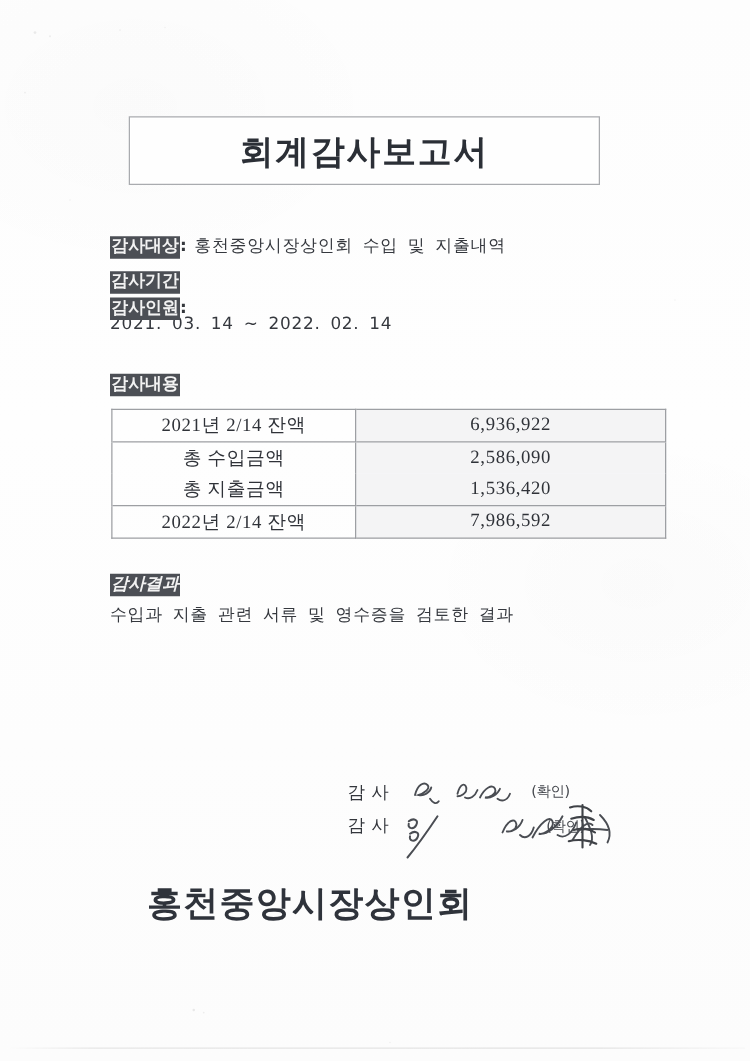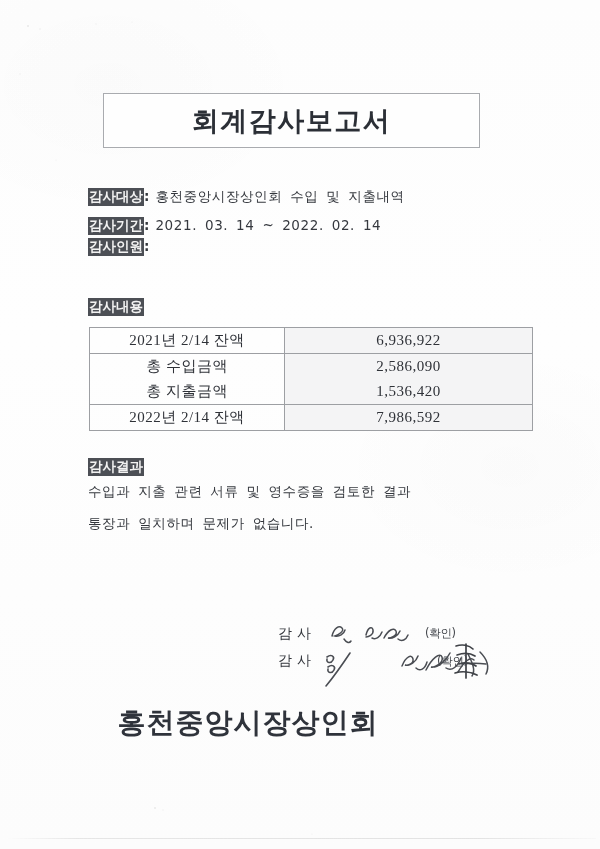--- a/index.html
+++ b/index.html
@@ -217,21 +217,21 @@
   <div id="title-box">
     <div id="title-text">회계감사보고서</div>
   </div>
 
   <div class="meta-row" style="top:188px;">
     <span class="hl">감사대상</span>
     <span class="colon">:</span>
     <span class="meta-val">홍천중앙시장상인회 수입 및 지출내역</span>
   </div>
 
-  <div class="meta-row" style="top:217px;">
+  <div class="meta-row" style="top:217px;flex-direction:column;">
     <span class="hl">감사기간</span>
     <span class="colon">:</span>
     <span class="meta-val">2021. 03. 14 ~ 2022. 02. 14</span>
   </div>
 
   <div class="meta-row" style="top:238px;">
     <span class="hl">감사인원</span>
     <span class="colon">:</span>
   </div>
 
@@ -253,26 +253,25 @@
         <td class="lbl">총 지출금액</td>
         <td class="amt">1,536,420</td>
       </tr>
       <tr class="r-mid-line r-bot">
         <td class="lbl">2022년 2/14 잔액</td>
         <td class="amt">7,986,592</td>
       </tr>
     </tbody>
   </table>
 
-  <div class="section-head" style="top:456px;">
+  <div class="section-head" style="top:456px;font-style:italic;">
     <span class="hl">감사결과</span>
   </div>
 
   <div class="result-line" style="top:483px;">수입과 지출 관련 서류 및 영수증을 검토한 결과</div>
-  <div class="result-line" style="top:515px;">통장과 일치하며 문제가 없습니다.</div>
 
 
   <div class="sig-row" style="top:625px;">
     <span class="sig-label">감사</span>
   </div>
 
   <div class="sig-row" style="top:652px;">
     <span class="sig-label">감사</span>
   </div>
 

